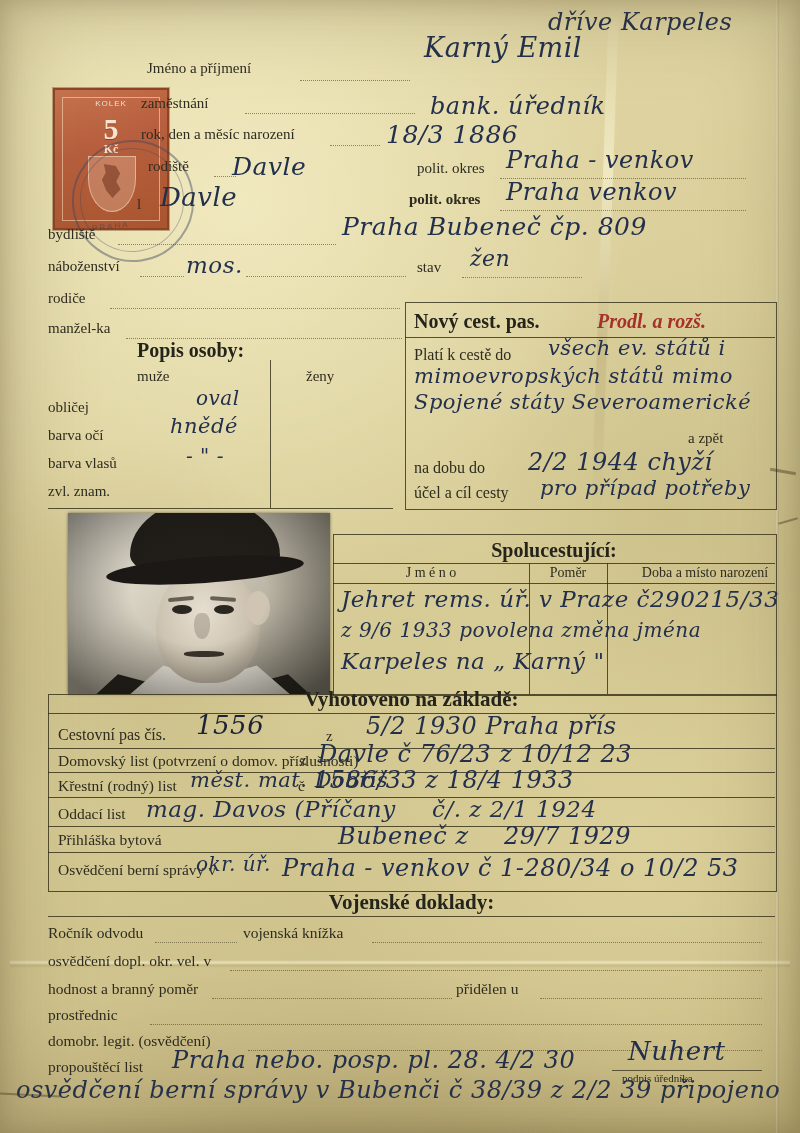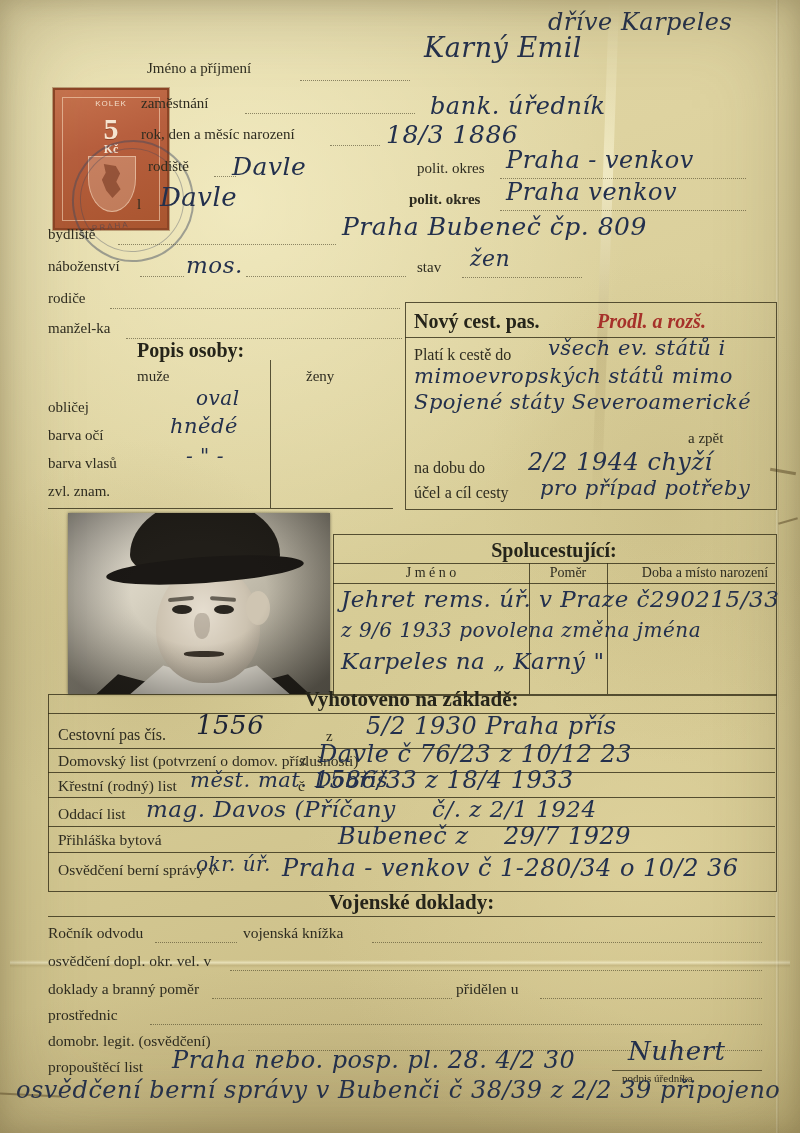--- a/index.html
+++ b/index.html
@@ -415,34 +415,34 @@
   <div class="hw" style="left:432px; top:796px; font-size:23px;">č/. z 2/1  1924</div>
   <div class="boxline" style="left:48px; top:826px; width:727px;"></div>
 
   <div class="pr" style="left:58px; top:831px; font-size:15.5px;">Přihláška bytová</div>
   <div class="hw" style="left:338px; top:822px; font-size:24px;">Bubeneč z</div>
   <div class="hw" style="left:504px; top:822px; font-size:24px;">29/7  1929</div>
   <div class="boxline" style="left:48px; top:852px; width:727px;"></div>
 
   <div class="pr" style="left:58px; top:861px; font-size:15.5px;">Osvědčení berní správy v</div>
   <div class="hw" style="left:196px; top:852px; font-size:20px;">okr. úř.</div>
-  <div class="hw" style="left:282px; top:854px; font-size:24px;">Praha - venkov č 1-280/34  o 10/2 36</div>
+  <div class="hw" style="left:282px; top:854px; font-size:24px;">Praha - venkov č 1-280/34  o 10/2 53</div>
 
   <div class="hdr ctr" style="left:48px; top:890px; width:727px; font-size:21px;">Vojenské doklady:</div>
   <div class="boxline" style="left:48px; top:916px; width:727px;"></div>
 
   <div class="pr" style="left:48px; top:924px; font-size:15.5px;">Ročník odvodu</div>
   <div class="dots" style="left:155px; top:942px; width:82px;"></div>
   <div class="pr" style="left:243px; top:924px; font-size:15.5px;">vojenská knížka</div>
   <div class="dots" style="left:372px; top:942px; width:390px;"></div>
 
   <div class="pr" style="left:48px; top:952px; font-size:15.5px;">osvědčení dopl. okr. vel. v</div>
   <div class="dots" style="left:230px; top:970px; width:532px;"></div>
 
-  <div class="pr" style="left:48px; top:980px; font-size:15.5px;">doklady a branný poměr</div>
+  <div class="pr" style="left:48px; top:980px; font-size:15.5px;">hodnost a branný poměr</div>
   <div class="dots" style="left:212px; top:998px; width:240px;"></div>
   <div class="pr" style="left:456px; top:980px; font-size:15.5px;">přidělen u</div>
   <div class="dots" style="left:540px; top:998px; width:222px;"></div>
 
   <div class="pr" style="left:48px; top:1006px; font-size:15.5px;">prostřednic</div>
   <div class="dots" style="left:150px; top:1024px; width:612px;"></div>
 
   <div class="pr" style="left:48px; top:1032px; font-size:15.5px;">domobr. legit. (osvědčení)</div>
   <div class="dots" style="left:248px; top:1050px; width:514px;"></div>
 

